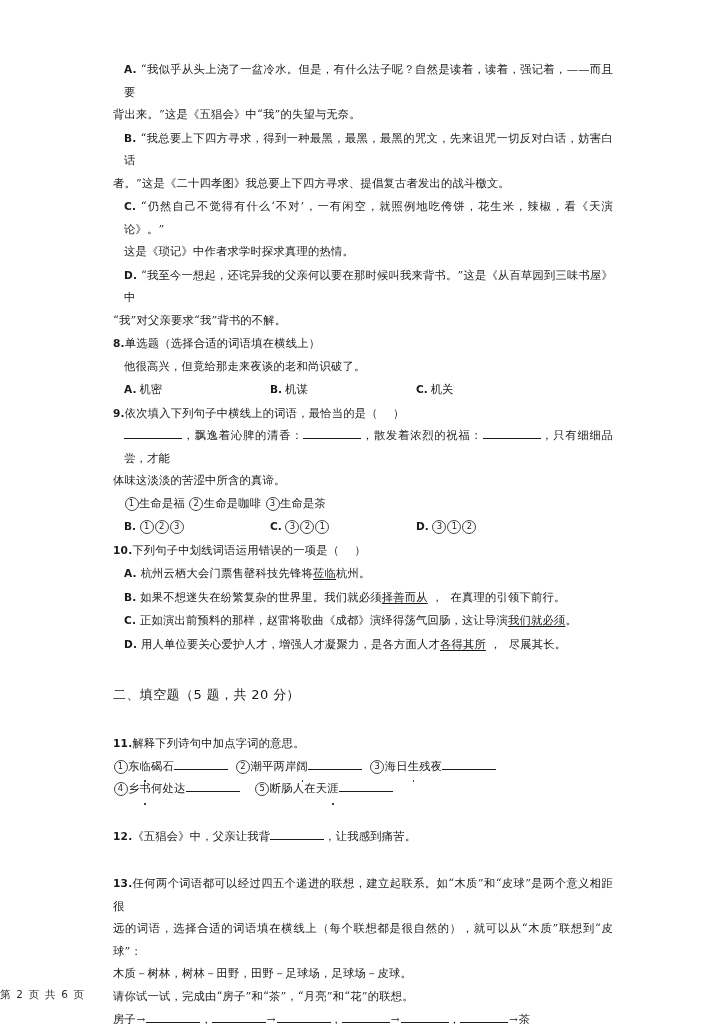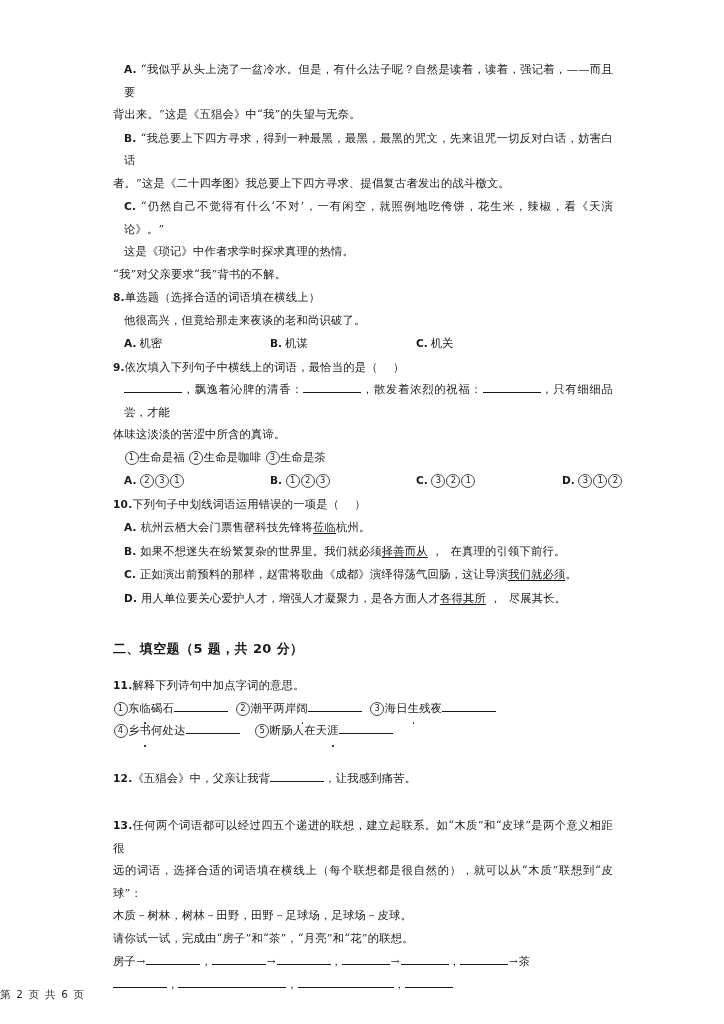--- a/index.html
+++ b/index.html
@@ -71,24 +71,24 @@
   .choice-row .clab {
     font-family: "DejaVu Sans", "Liberation Sans", sans-serif;
     font-size: 10.6px;
     font-weight: 600;
     margin-right: 3px;
   }
   
   .section-head {
     font-family: "DejaVu Sans", "Liberation Sans", sans-serif;
     font-size: 13px;
-    font-weight: 700;
+    font-weight: 400;
     letter-spacing: 0.4px;
     margin-top: 30px;
-    margin-bottom: 16px;
+    margin-bottom: 28px;
   }
   .gap-lg { height: 24px; }
   
   .blank {
     display: inline-block;
     border-bottom: 1px solid #1a1a1a;
     height: 12px;
     vertical-align: baseline;
   }
   .b-60 { width: 58px; }
@@ -151,36 +151,36 @@
 
     <div class="opt-line"><span class="optlab">A.</span> <span>“我似乎从头上浇了一盆冷水。但是，有什么法子呢？自然是读着，读着，强记着，——而且要</span></div>
     <div class="q-line hang">背出来。”这是《五猖会》中“我”的失望与无奈。</div>
 
     <div class="opt-line"><span class="optlab">B.</span> <span>“我总要上下四方寻求，得到一种最黑，最黑，最黑的咒文，先来诅咒一切反对白话，妨害白话</span></div>
     <div class="q-line hang">者。”这是《二十四孝图》我总要上下四方寻求、提倡复古者发出的战斗檄文。</div>
 
     <div class="opt-line"><span class="optlab">C.</span> <span>“仍然自己不觉得有什么‘不对’，一有闲空，就照例地吃侉饼，花生米，辣椒，看《天演论》。”</span></div>
     <div class="q-line indent">这是《琐记》中作者求学时探求真理的热情。</div>
 
+    <div class="opt-line"><span class="optlab">D.</span> <span>“我至今一想起，还诧异我的父亲何以要在那时候叫我来背书。”这是《从百草园到三味书屋》中</span></div>
     <div class="q-line hang">“我”对父亲要求“我”背书的不解。</div>
 
     <div class="q-line"><span class="qnum">8.</span><span>单选题（选择合适的词语填在横线上）</span></div>
     <div class="q-line indent">他很高兴，但竟给那走来夜谈的老和尚识破了。</div>
     <div class="choice-row">
       <div class="cell"><span class="clab">A.</span><span>机密</span></div>
       <div class="cell"><span class="clab">B.</span><span>机谋</span></div>
       <div class="cell last"><span class="clab">C.</span><span>机关</span></div>
     </div>
 
     <div class="q-line"><span class="qnum">9.</span><span>依次填入下列句子中横线上的词语，最恰当的是（    ）</span></div>
     <div class="q-line indent"><span class="blank b-60"></span><span>，飘逸着沁脾的清香：</span><span class="blank b-60"></span><span>，散发着浓烈的祝福：</span><span class="blank b-60"></span><span>，只有细细品尝，才能</span></div>
     <div class="q-line hang">体味这淡淡的苦涩中所含的真谛。</div>
     <div class="q-line indent"><span class="circ">1</span><span>生命是福</span> <span class="circ">2</span><span>生命是咖啡</span> <span class="circ">3</span><span>生命是茶</span></div>
     <div class="choice-row">
-      <div class="cell"><span class="clab">A.</span><span class="circ">2</span><span class="circ">3</span><span class="circ">1</span></div>
       <div class="cell"><span class="clab">B.</span><span class="circ">1</span><span class="circ">2</span><span class="circ">3</span></div>
       <div class="cell"><span class="clab">C.</span><span class="circ">3</span><span class="circ">2</span><span class="circ">1</span></div>
       <div class="cell last"><span class="clab">D.</span><span class="circ">3</span><span class="circ">1</span><span class="circ">2</span></div>
     </div>
 
     <div class="q-line"><span class="qnum">10.</span><span>下列句子中划线词语运用错误的一项是（    ）</span></div>
     <div class="opt-line"><span class="optlab">A.</span> <span>杭州云栖大会门票售罄科技先锋将</span><span class="u">莅临</span><span>杭州。</span></div>
     <div class="opt-line"><span class="optlab">B.</span> <span>如果不想迷失在纷繁复杂的世界里。我们就必须</span><span class="u">择善而从</span><span> ，  在真理的引领下前行。</span></div>
     <div class="opt-line"><span class="optlab">C.</span> <span>正如演出前预料的那样，赵雷将歌曲《成都》演绎得荡气回肠，这让导演</span><span class="u">我们就必须</span><span>。</span></div>
     <div class="opt-line"><span class="optlab">D.</span> <span>用人单位要关心爱护人才，增强人才凝聚力，是各方面人才</span><span class="u">各得其所</span><span> ，  尽展其长。</span></div>

